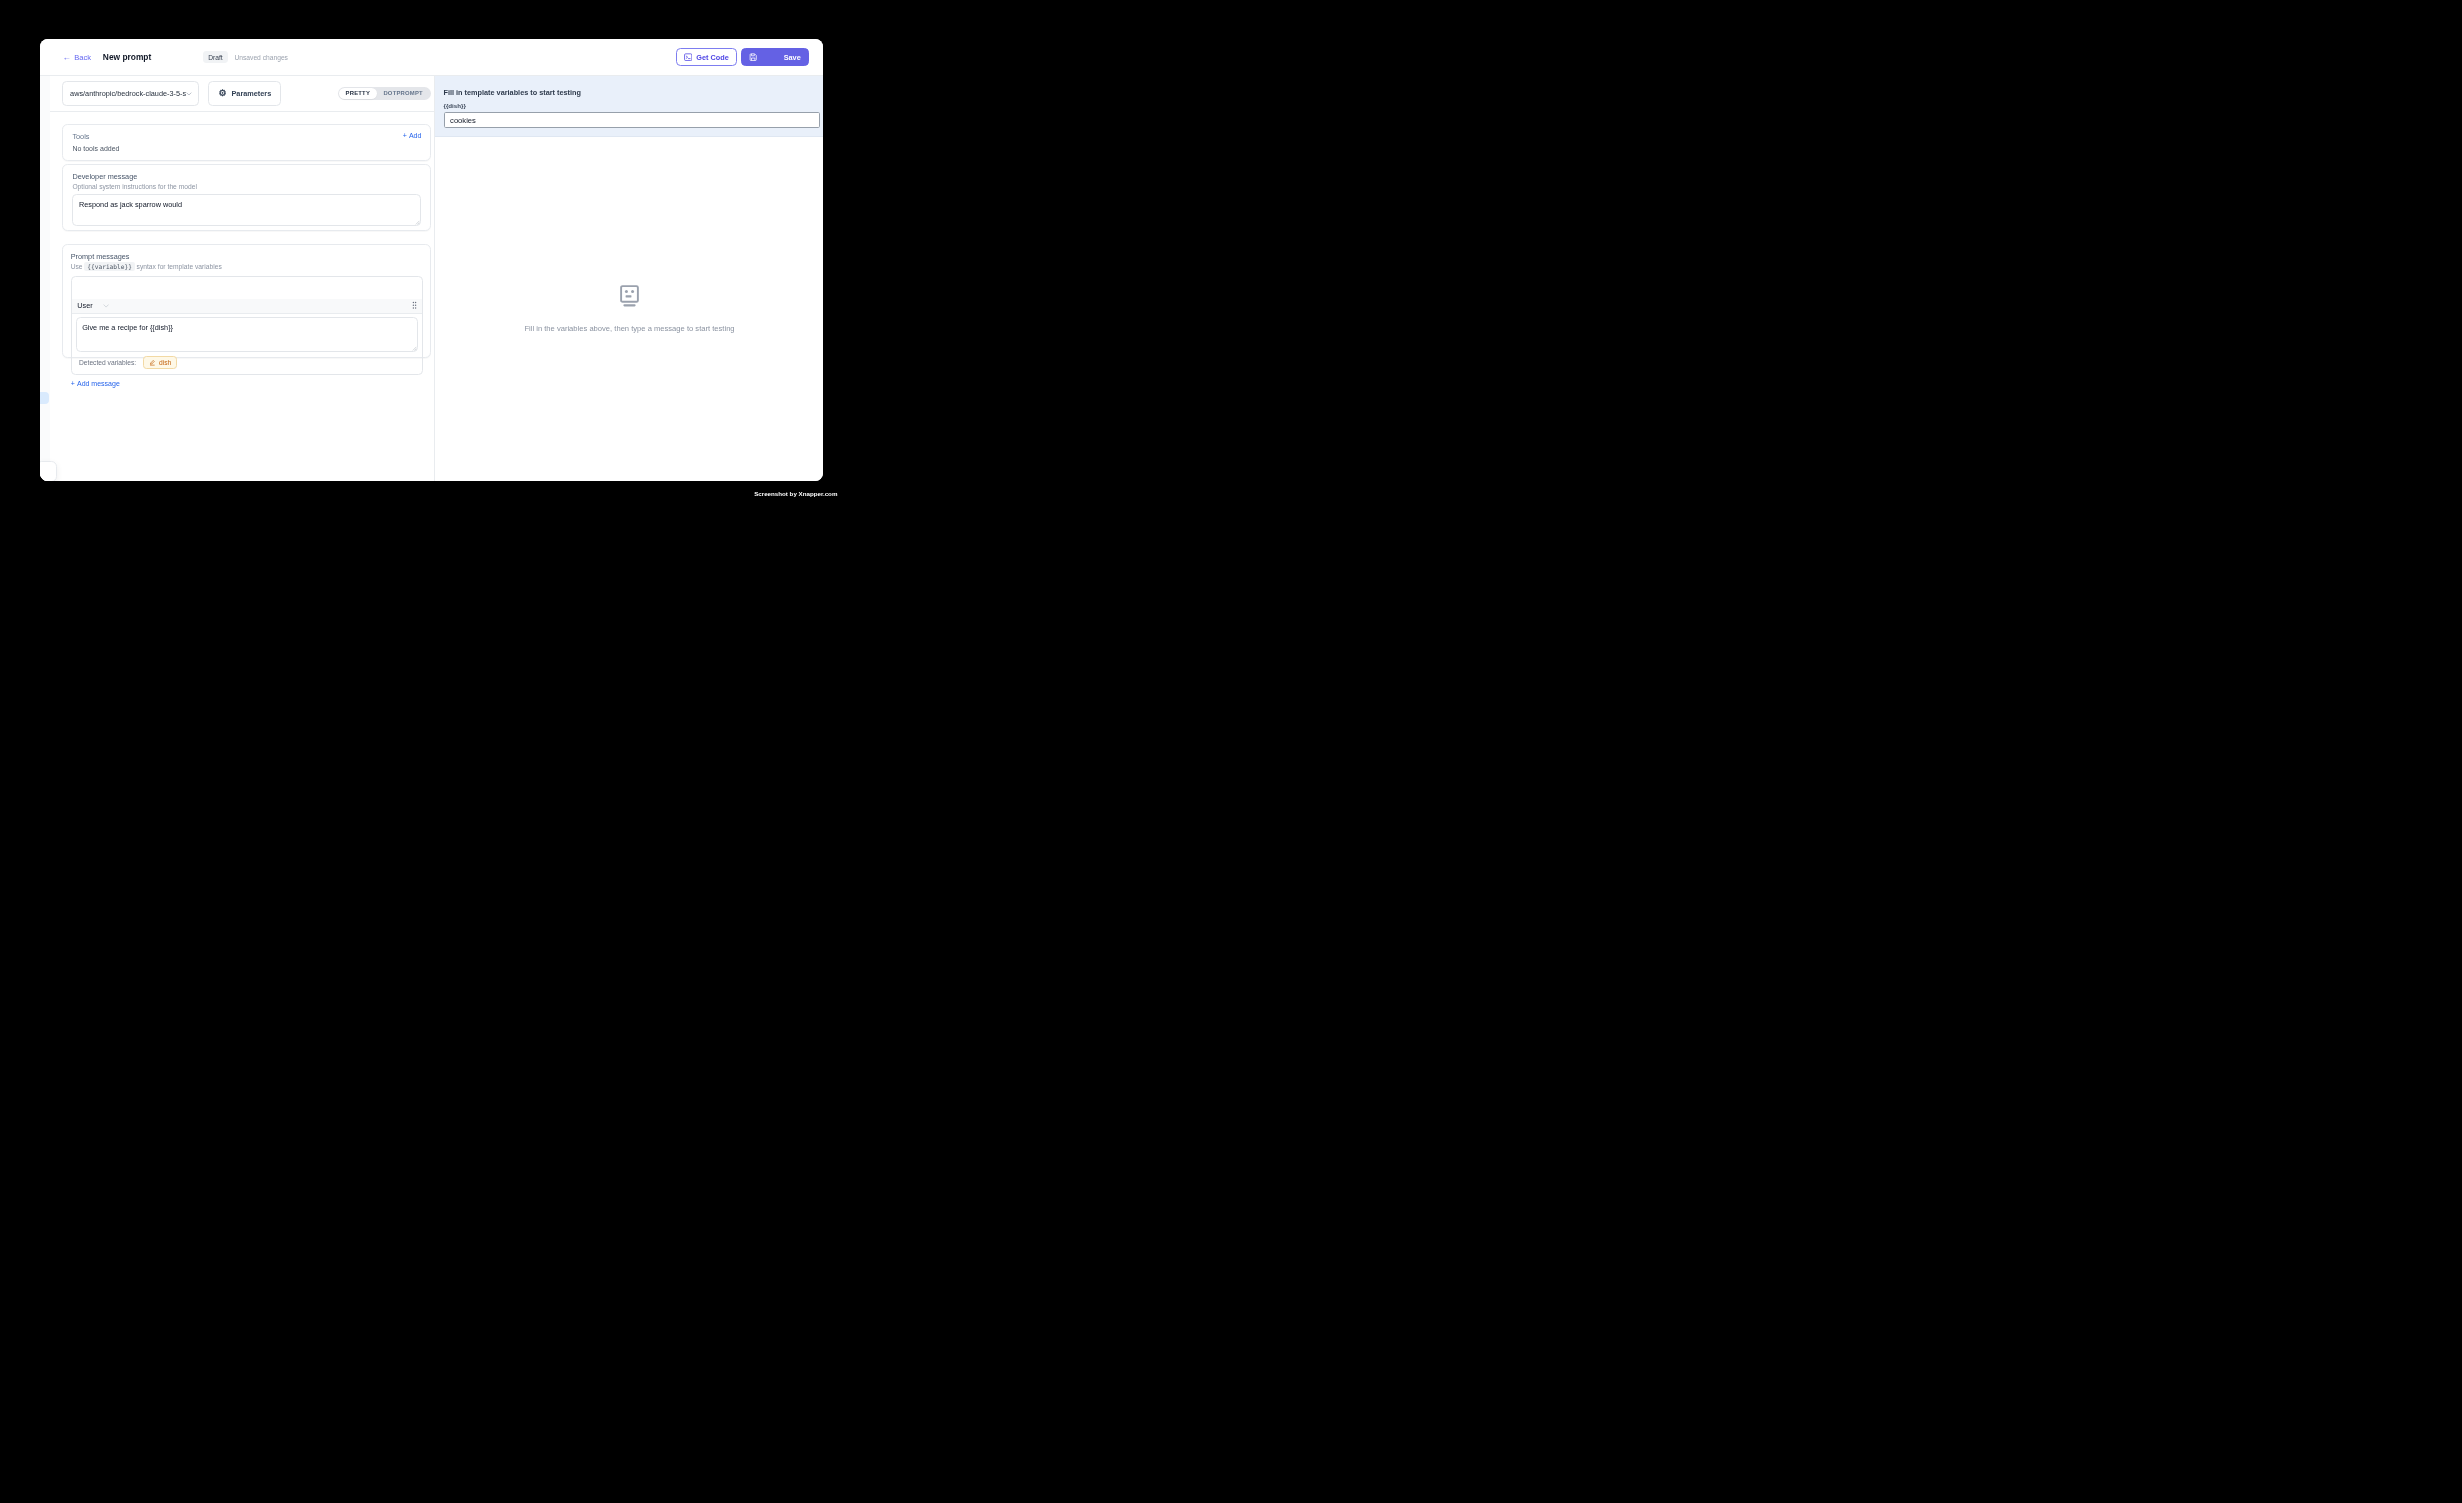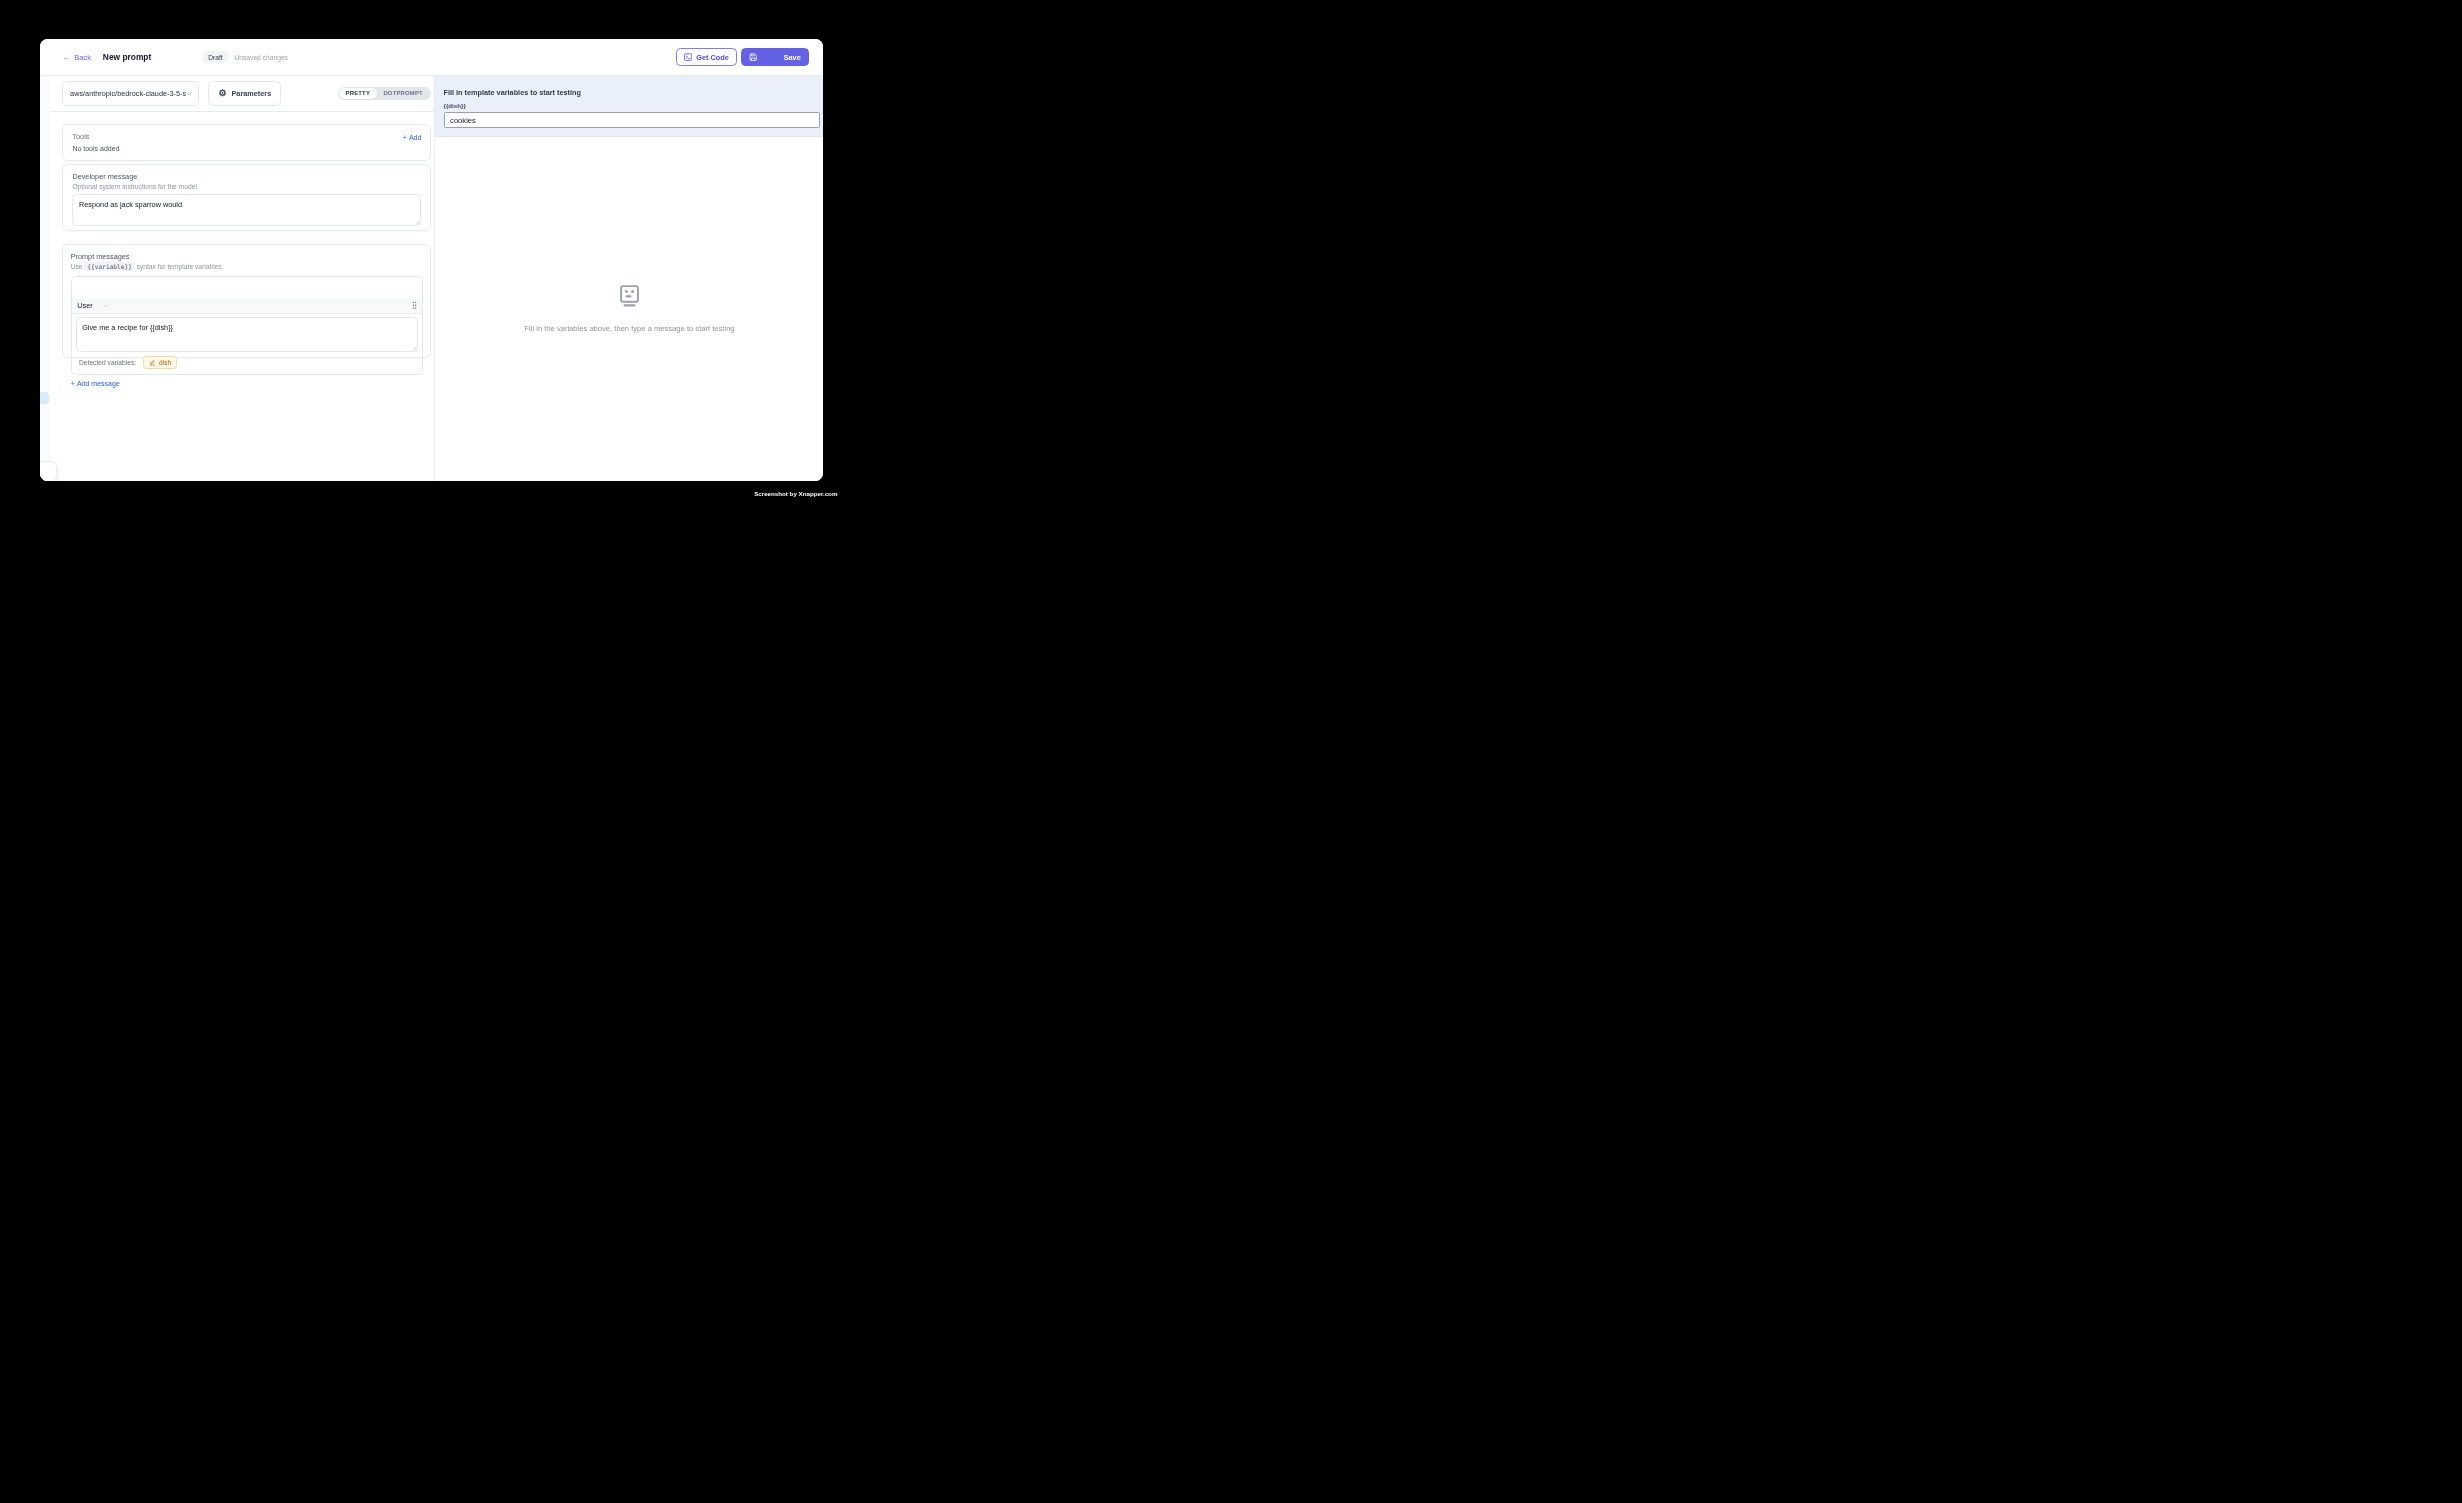--- a/index.html
+++ b/index.html
@@ -53,21 +53,21 @@
   .toggle { margin-left:auto; height:13.4px; background:#e4e6ea; border-radius:6.7px;
             display:flex; align-items:center; padding:1.1px; }
   .toggle-opt { height:11.2px; display:flex; align-items:center; padding:0 6.7px; border-radius:5.6px;
                 font-size:5.9px; font-weight:700; letter-spacing:0.2px; color:#64748b; cursor:pointer; }
   .toggle-opt.active { background:#fff; color:#1e293b; box-shadow:0 0.6px 1.1px rgba(0,0,0,.08); }
 
   .panel-scroll { padding:12.3px 3.4px 0 22.4px; }
   .card-box { border:0.6px solid #e7eaee; border-radius:5.6px; background:#fff;
               box-shadow:0 0.6px 1.1px rgba(0,0,0,.03); width:369px; }
   .tools-card { padding:6.7px 9px; height:37px; }
-  .row-between { display:flex; align-items:flex-end; justify-content:space-between; }
+  .row-between { display:flex; align-items:flex-start; justify-content:space-between; }
   .card-label { font-size:7.3px; color:#64748b; }
   .add-link { color:#2563eb; font-size:7px; font-weight:500; cursor:pointer;
               display:flex; align-items:center; gap:2.2px; text-decoration:none; }
   .muted-text { margin-top:3.9px; font-size:7px; color:#4b5563; }
 
   .dev-card { margin-top:2.8px; padding:6.7px 9px; height:67px; }
   .card-title { font-size:7.3px; color:#475569; }
   .card-sub { margin-top:2.2px; font-size:6.7px; color:#8d95a3; }
   .ta-wrap { position:relative; margin-top:4.5px; }
   textarea { width:100%; border:0.6px solid #e3e6ea; border-radius:4.5px; resize:none;

